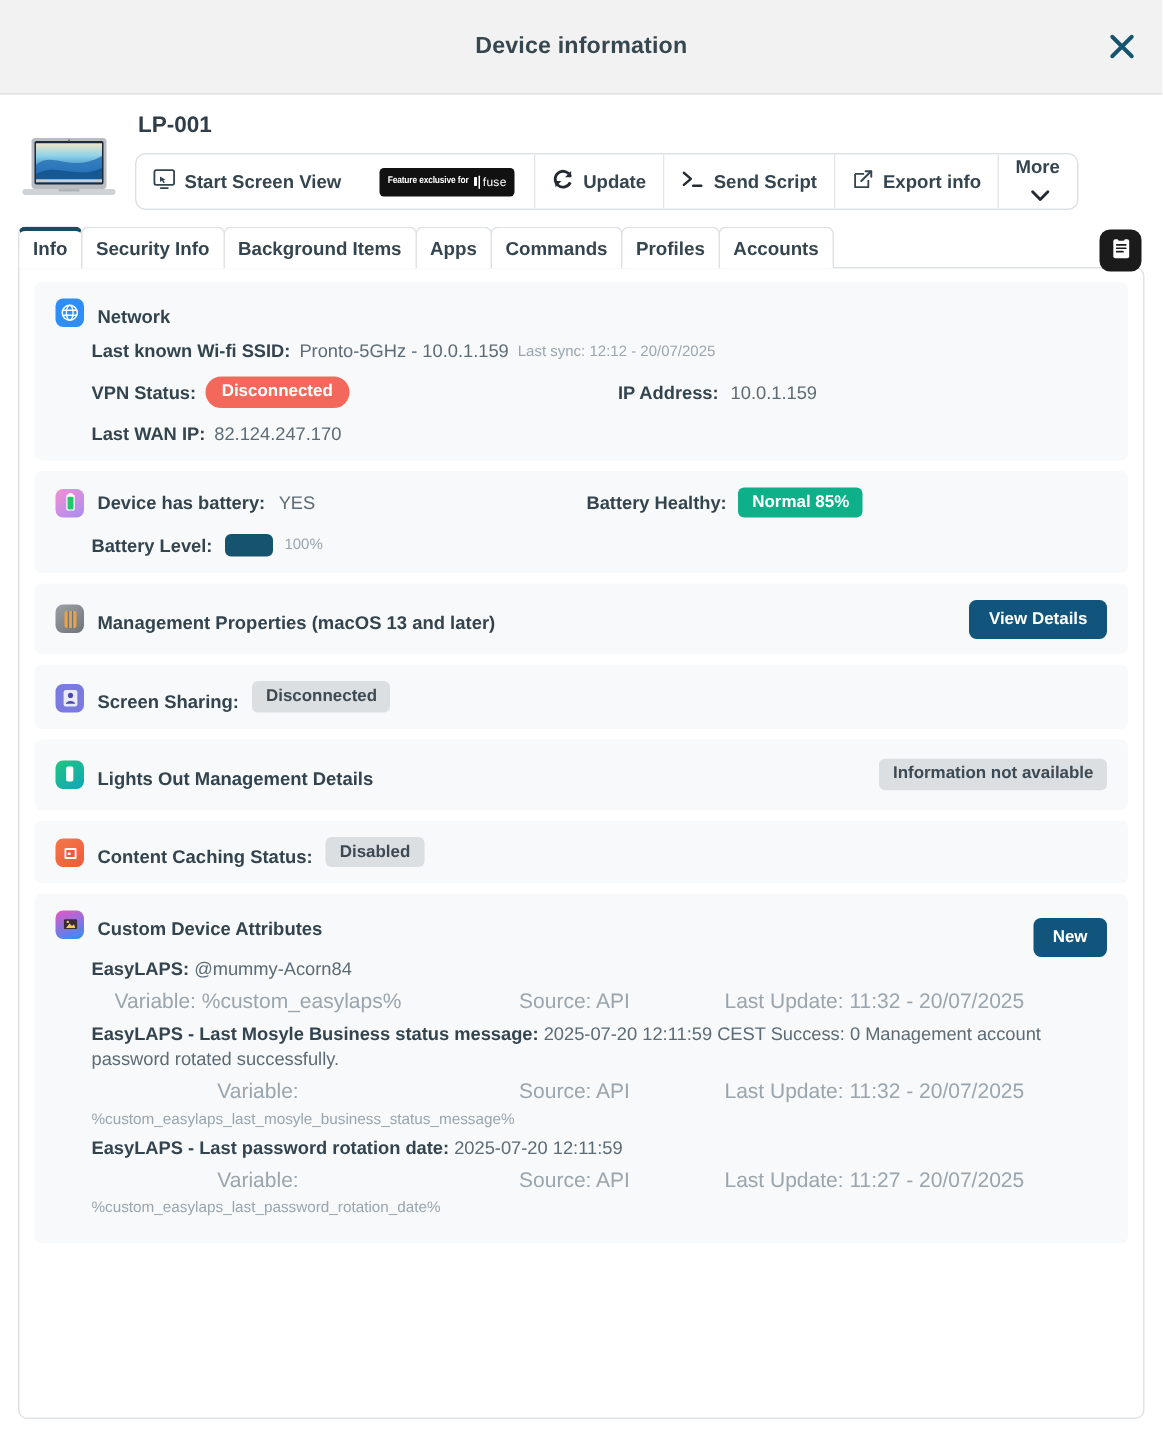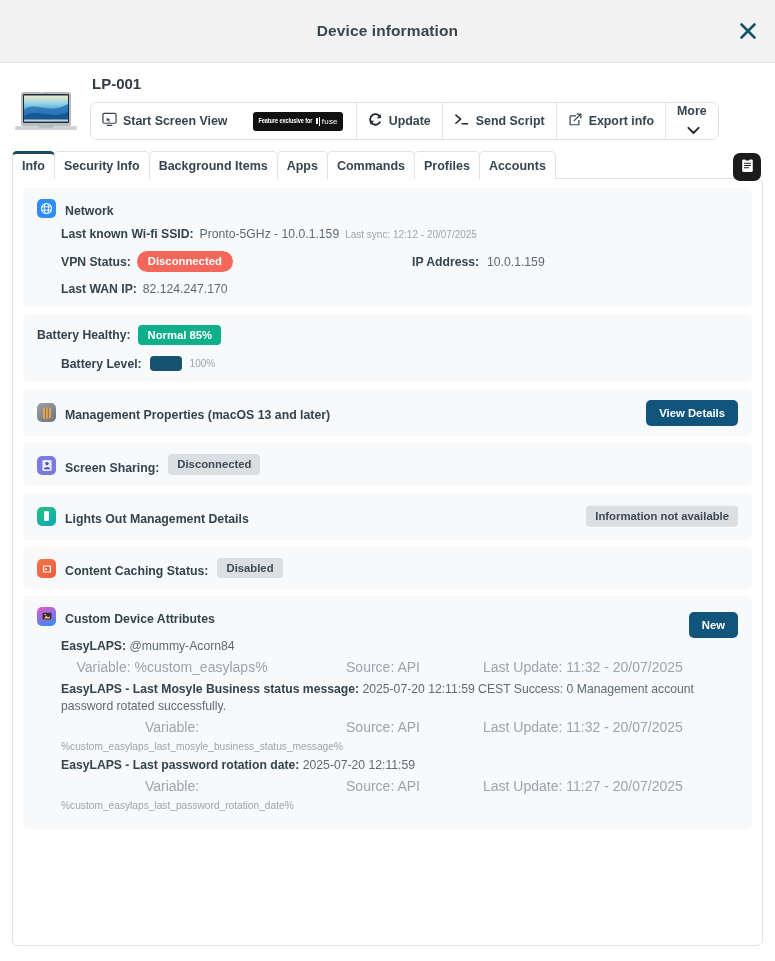--- a/index.html
+++ b/index.html
@@ -471,20 +471,31 @@
       </div>
       <div class="net-line">
         <span class="lbl">Last WAN IP:</span>
         <span class="val">82.124.247.170</span>
       </div>
     </div>
   </div>
 
   <div class="card">
     <div class="row-head two-col">
+      <span class="col-a" style="gap:9px">
+        <span class="sec-icon" style="background:linear-gradient(145deg,#f48fd0,#a88ef4)">
+          <svg width="10" height="14" viewBox="0 0 10 14">
+              <rect x="2.2" y="1.6" width="5.6" height="10.8" rx="1.1" fill="#fff"></rect>
+              <rect x="3" y="3.2" width="4" height="8.4" rx=".7" fill="#27c46a"></rect>
+              <rect x="3.6" y=".6" width="2.8" height="1.4" rx=".5" fill="#fff"></rect>
+            </svg>
+        </span>
+        <span class="lbl">Device has battery:</span>
+        <span class="val">YES</span>
+      </span>
       <span class="col-b">
         <span class="lbl">Battery Healthy:</span>
         <span class="badge green">Normal 85%</span>
       </span>
     </div>
     <div class="batt-row2">
       <span class="lbl">Battery Level:</span>
       <span class="batt-track"><span class="batt-fill" id="batt-fill" style="width: 100%;"></span></span>
       <span class="meta">100%</span>
     </div>

